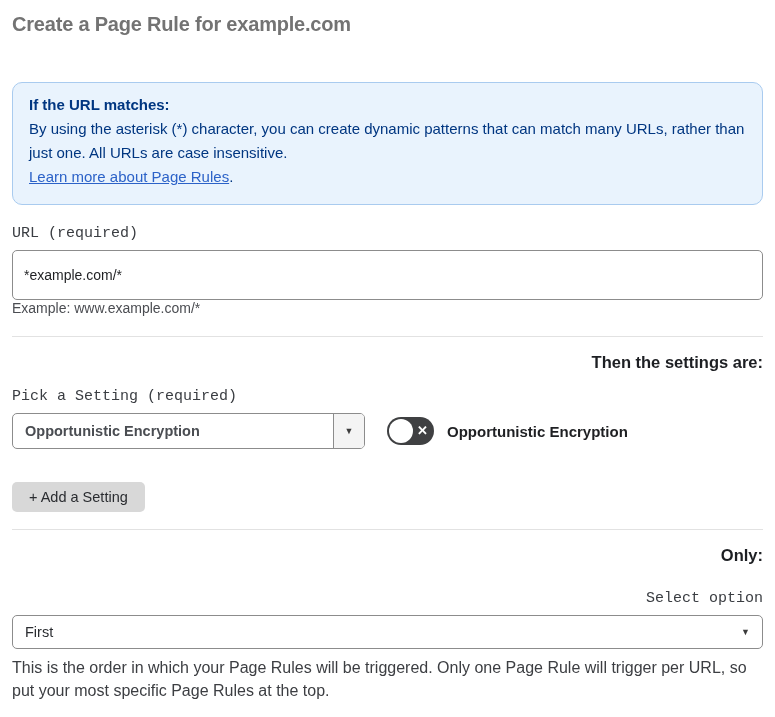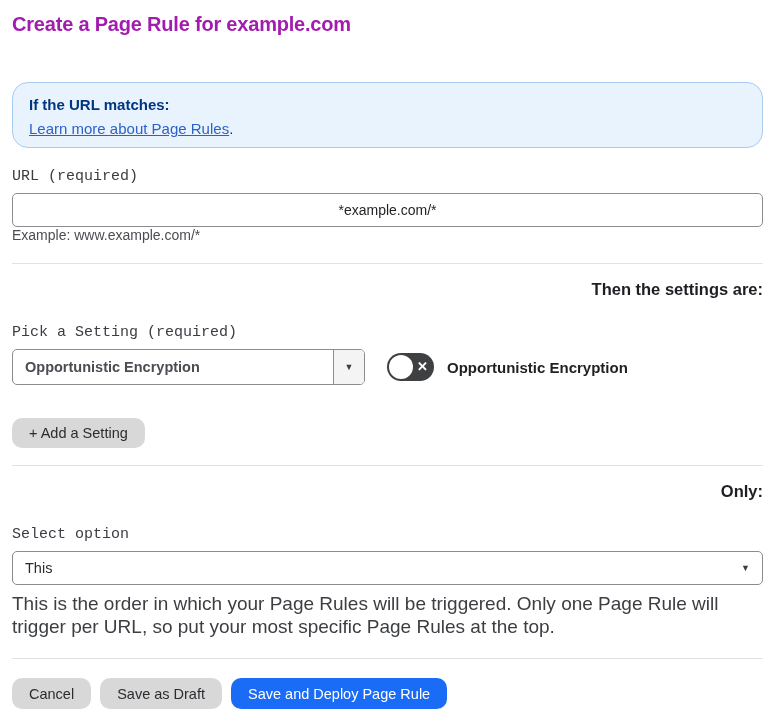--- a/index.html
+++ b/index.html
@@ -8,58 +8,57 @@
     font-family: "Liberation Sans", sans-serif;
     color: #1f2023;
     width: 775px;
   }
   .page { width: 775px; padding: 13px 12px 16px; }
 
   h1.page-title {
     font-size: 20px;
     font-weight: 700;
     margin: 0 0 28px;
-    color: #a21caf;
+    color: #737373;
     letter-spacing: -0.2px;
   }
 
   .info-box {
     background: #e9f3fd;
     border: 1px solid #a9cbef;
-    border-radius: 16px;
-    padding: 10px 16px 6px;
+    border-radius: 10px;
+    padding: 10px 16px 15px;
     color: #003681;
     font-size: 15px;
     line-height: 24px;
     margin-top: 46px;
   }
   .info-box p { margin: 0; }
   .info-heading { font-weight: 700; }
   .info-link { color: #2c62c8; text-decoration: underline; cursor: pointer; }
 
   .field-label {
     display: block;
     font-size: 15px;
     color: #3a3d42;
     margin: 0 0 8px;
     font-family: Liberation Mono, monospace;
   }
   .url-group { margin-top: 20px; }
   .text-input {
     width: 100%;
-    height: 34px;
+    height: 50px;
     border: 1px solid #8c8c8c;
     border-radius: 5px;
     padding: 0 11px;
     font-size: 14px;
     font-family: inherit;
     color: #1f2023;
     outline: none;
     background: #fff;
-    text-align: center;
   }
   .field-helper {
     font-size: 14px;
     color: #4b4d52;
   }
 
   .divider {
     border: none;
     border-top: 1px solid #e2e2e2;
     margin: 0;
@@ -68,21 +67,21 @@
   .divider-2 { margin-top: 17px; }
   .divider-3 { margin-top: 20px; }
 
   h2.section-heading {
     font-size: 16.5px;
     font-weight: 700;
     margin: 16px 0 0;
     color: #1d1f23;
     text-align: right;
   }
-  .pick-label { margin-top: 25px; }
+  .pick-label { margin-top: 16px; }
 
   .setting-row { display: flex; align-items: center; font-weight: bold; }
   .dropdown {
     width: 353px;
     height: 36px;
     border: 1px solid #8c8c8c;
     border-radius: 5px;
     display: flex;
     align-items: stretch;
     justify-content: space-between;
@@ -130,64 +129,65 @@
     transform: translateY(-52%);
     color: #ffffff;
     font-size: 13px;
     line-height: 1;
   }
   .toggle-label { font-size: 15px; color: #1f2023; }
 
   .btn {
     font-family: inherit;
     border: none;
-    border-radius: 10px;
+    border-radius: 5px;
     font-size: 14.5px;
     height: 31px;
     padding: 0 17px;
     cursor: pointer;
     white-space: nowrap;
   }
   .btn.gray { background: #d8d8d8; color: #2a2c30; }
   .btn.primary { background: #1a6bf5; color: #ffffff; }
   .add-setting { margin-top: 33px; height: 30px; }
 
-  .order-label { margin-top: 25px; }
+  .order-label { margin-top: 25px; text-align: right; }
   .select {
     width: 100%;
     height: 34px;
     border: 1px solid #8c8c8c;
     border-radius: 5px;
     display: flex;
     align-items: center;
     justify-content: space-between;
     padding: 0 12px;
     font-size: 14.5px;
     color: #2a2c30;
     background: #fff;
     cursor: pointer;
   }
   .order-helper {
-    font-size: 19px;
+    font-size: 16px;
     color: #3c3e42;
     line-height: 23px;
     margin: 7px 0 0;
   }
 
   .footer { display: flex; gap: 9px; margin-top: 19px; }
 </style>
 </head>
 <body>
 
 <div class="page">
 
   <h1 class="page-title">Create a Page Rule for example.com</h1>
 
   <div class="info-box">
     <p class="info-heading">If the URL matches:</p>
+    <p class="info-body">By using the asterisk (*) character, you can create dynamic patterns that can match many URLs, rather than just one. All URLs are case insensitive.</p>
     <p class="info-link-row"><a class="info-link">Learn more about Page Rules</a><span>.</span></p>
   </div>
 
   <div class="url-group">
     <label class="field-label">URL (required)</label>
     <input class="text-input" type="text" value="*example.com/*" style="">
     <div class="field-helper">Example: www.example.com/*</div>
   </div>
 
   <hr class="divider divider-1">
@@ -214,21 +214,21 @@
 
   <button class="btn gray add-setting">+ Add a Setting</button>
 
   <hr class="divider divider-2">
 
   <h2 class="section-heading">Only:</h2>
 
   <label class="field-label order-label">Select option</label>
 
   <div class="select">
-    <span>This</span>
+    <span>First</span>
     <span class="caret">▼</span>
   </div>
 
   <p class="order-helper">This is the order in which your Page Rules will be triggered. Only one Page Rule will trigger per URL, so put your most specific Page Rules at the top.</p>
 
   <hr class="divider divider-3">
 
   <div class="footer">
     <button class="btn gray">Cancel</button>
     <button class="btn gray">Save as Draft</button>

